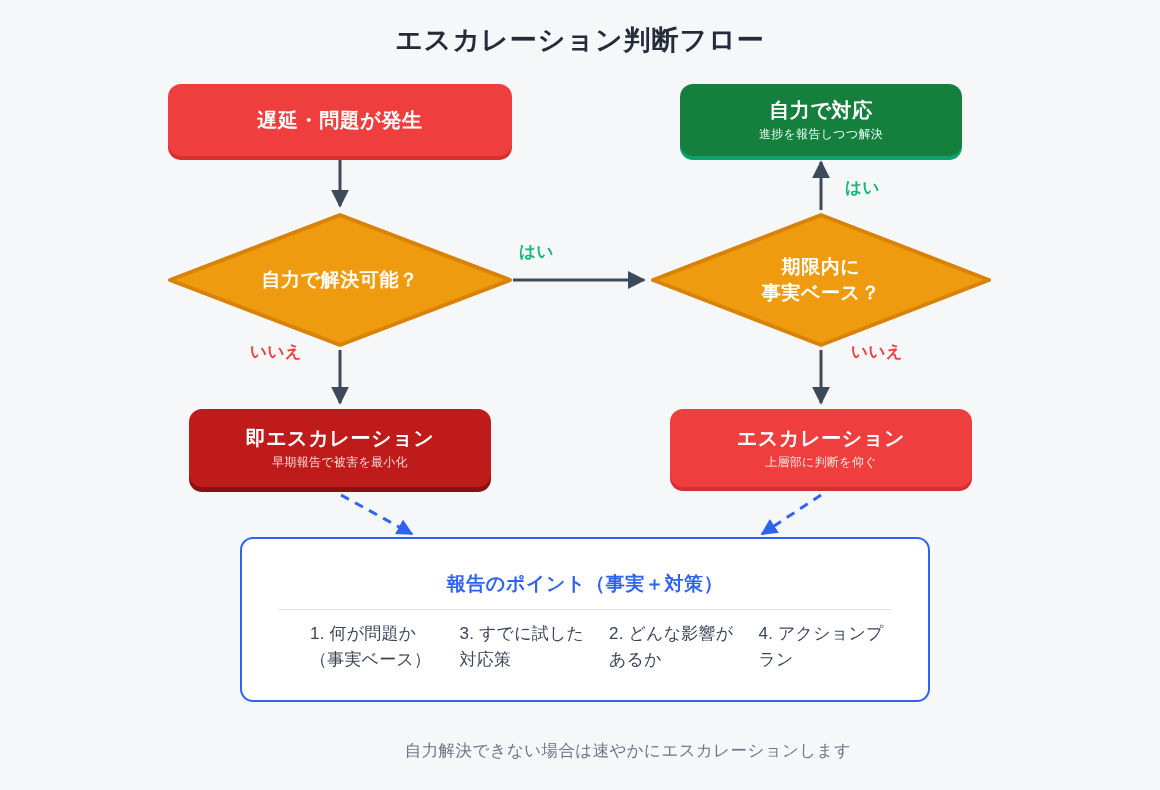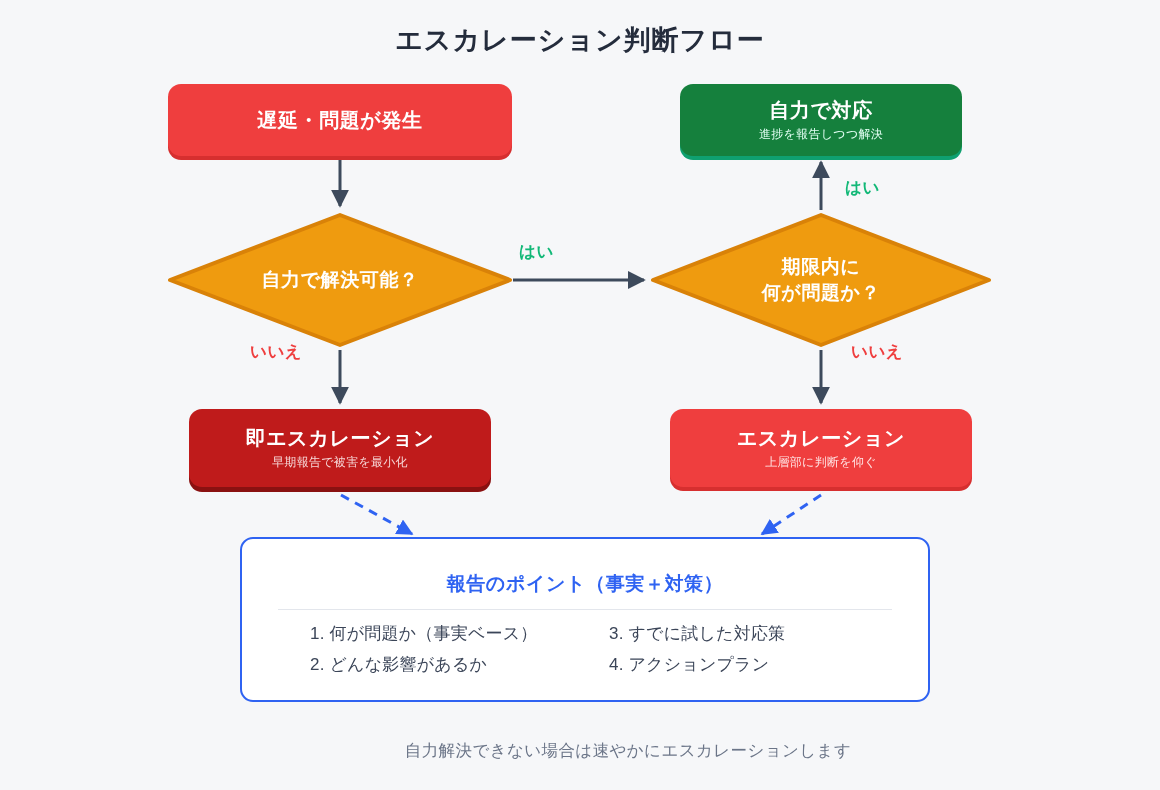--- a/index.html
+++ b/index.html
@@ -164,21 +164,21 @@
     color: #2f63f2;
     letter-spacing: 0.6px;
   }
   #info-panel .divider {
     height: 1px;
     background: #e3e6ec;
     margin: 12px 6px 11px 6px;
   }
   .points {
     display: grid;
-    grid-template-columns: 1fr 1fr;
+    grid-template-columns: 1fr 1fr 1fr 1fr;
     column-gap: 10px;
     row-gap: 5px;
     padding-left: 38px;
   }
   .point {
     font-size: 17px;
     color: #3b4558;
     letter-spacing: 0.2px;
     line-height: 1.5;
   }
@@ -255,21 +255,21 @@
       <div>自力で解決可能？</div>
     </div>
   </div>
 
   <div class="diamond-wrap" id="diamond-recover">
     <svg width="342" height="136" viewBox="0 0 342 136" xmlns="http://www.w3.org/2000/svg">
       <polygon points="171,3 339,68 171,133 3,68" fill="#ef9b0f" stroke="#d98208" stroke-width="4" stroke-linejoin="round"></polygon>
     </svg>
     <div class="diamond-label">
       <div>期限内に</div>
-      <div>何が問題か？</div>
+      <div>事実ベース？</div>
     </div>
   </div>
 
   <div class="edge-label lbl-yes" id="label-yes-horizontal">はい</div>
   <div class="edge-label lbl-no" id="label-no-left">いいえ</div>
   <div class="edge-label lbl-yes" id="label-yes-up">はい</div>
   <div class="edge-label lbl-no" id="label-no-right">いいえ</div>
 
   <div id="info-panel">
     <div class="panel-title">報告のポイント（事実＋対策）</div>

